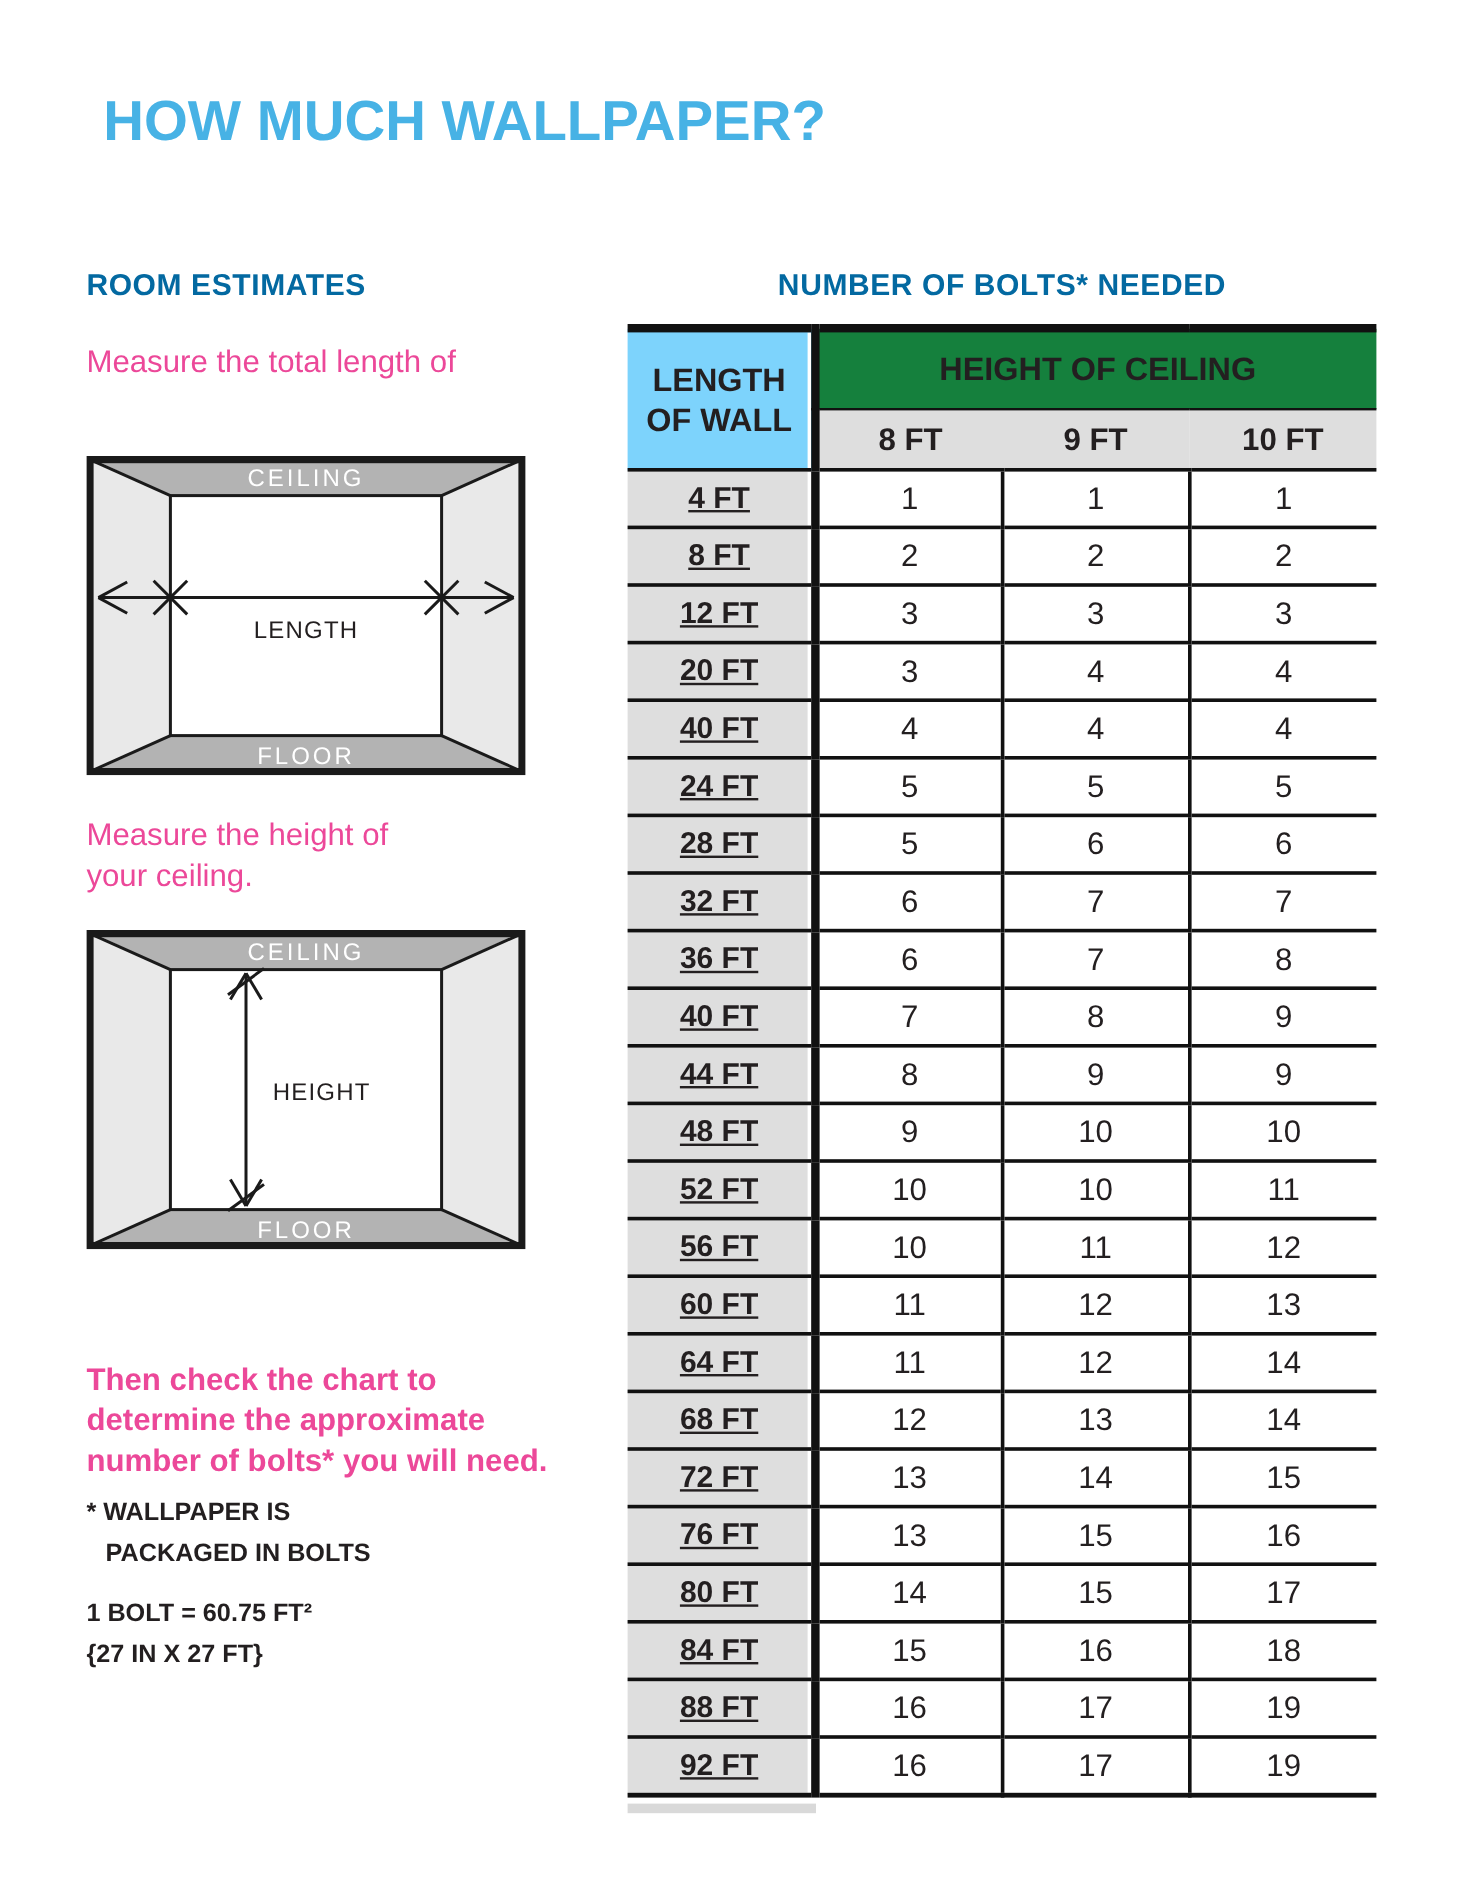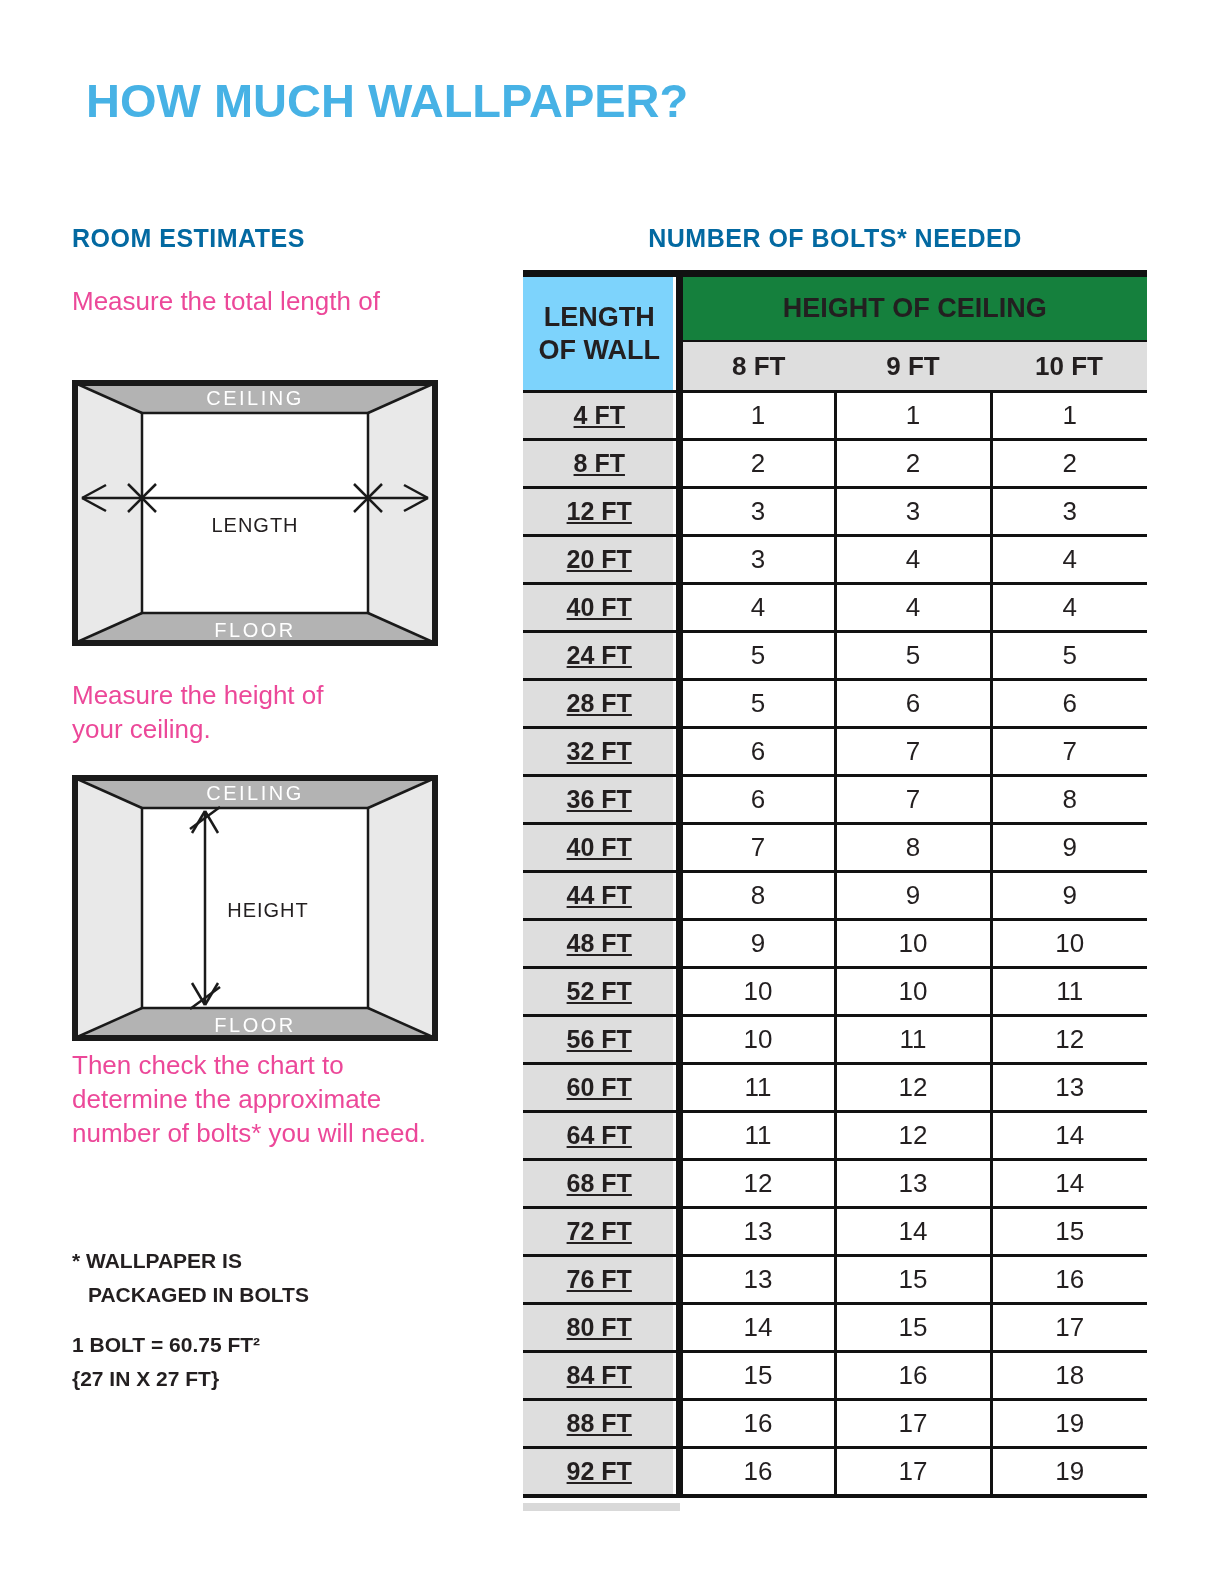--- a/index.html
+++ b/index.html
@@ -18,21 +18,21 @@
   .section-heading {
     font-size:25px; font-weight:bold; color:#0369a1; letter-spacing:0.5px;
   }
   #room-estimates { left:72px; top:224px; }
   #bolts-heading  { left:523px; top:224px; width:624px; text-align:center; }
 
   
   .para { left:72px; font-size:26px; line-height:34px; color:#ec4899; }
   #para1 { top:284px; }
   #para2 { top:678px; }
-  #para3 { top:1048px; }
+  #para3 { top:1132px;font-weight:bold; }
   .note  { left:72px; font-size:21px; line-height:34px; font-weight:bold; }
   #note-bolts { top:1244px; }
   #note-bolts .indent { padding-left:16px; display:block; }
   #bolt-size  { top:1328px; }
   #bolt-dims  { top:1362px; }
 
   
   .diagram { width:366px; height:266px; left:72px; }
   #diagram-length { top:380px; }
   #diagram-height { top:775px; }

